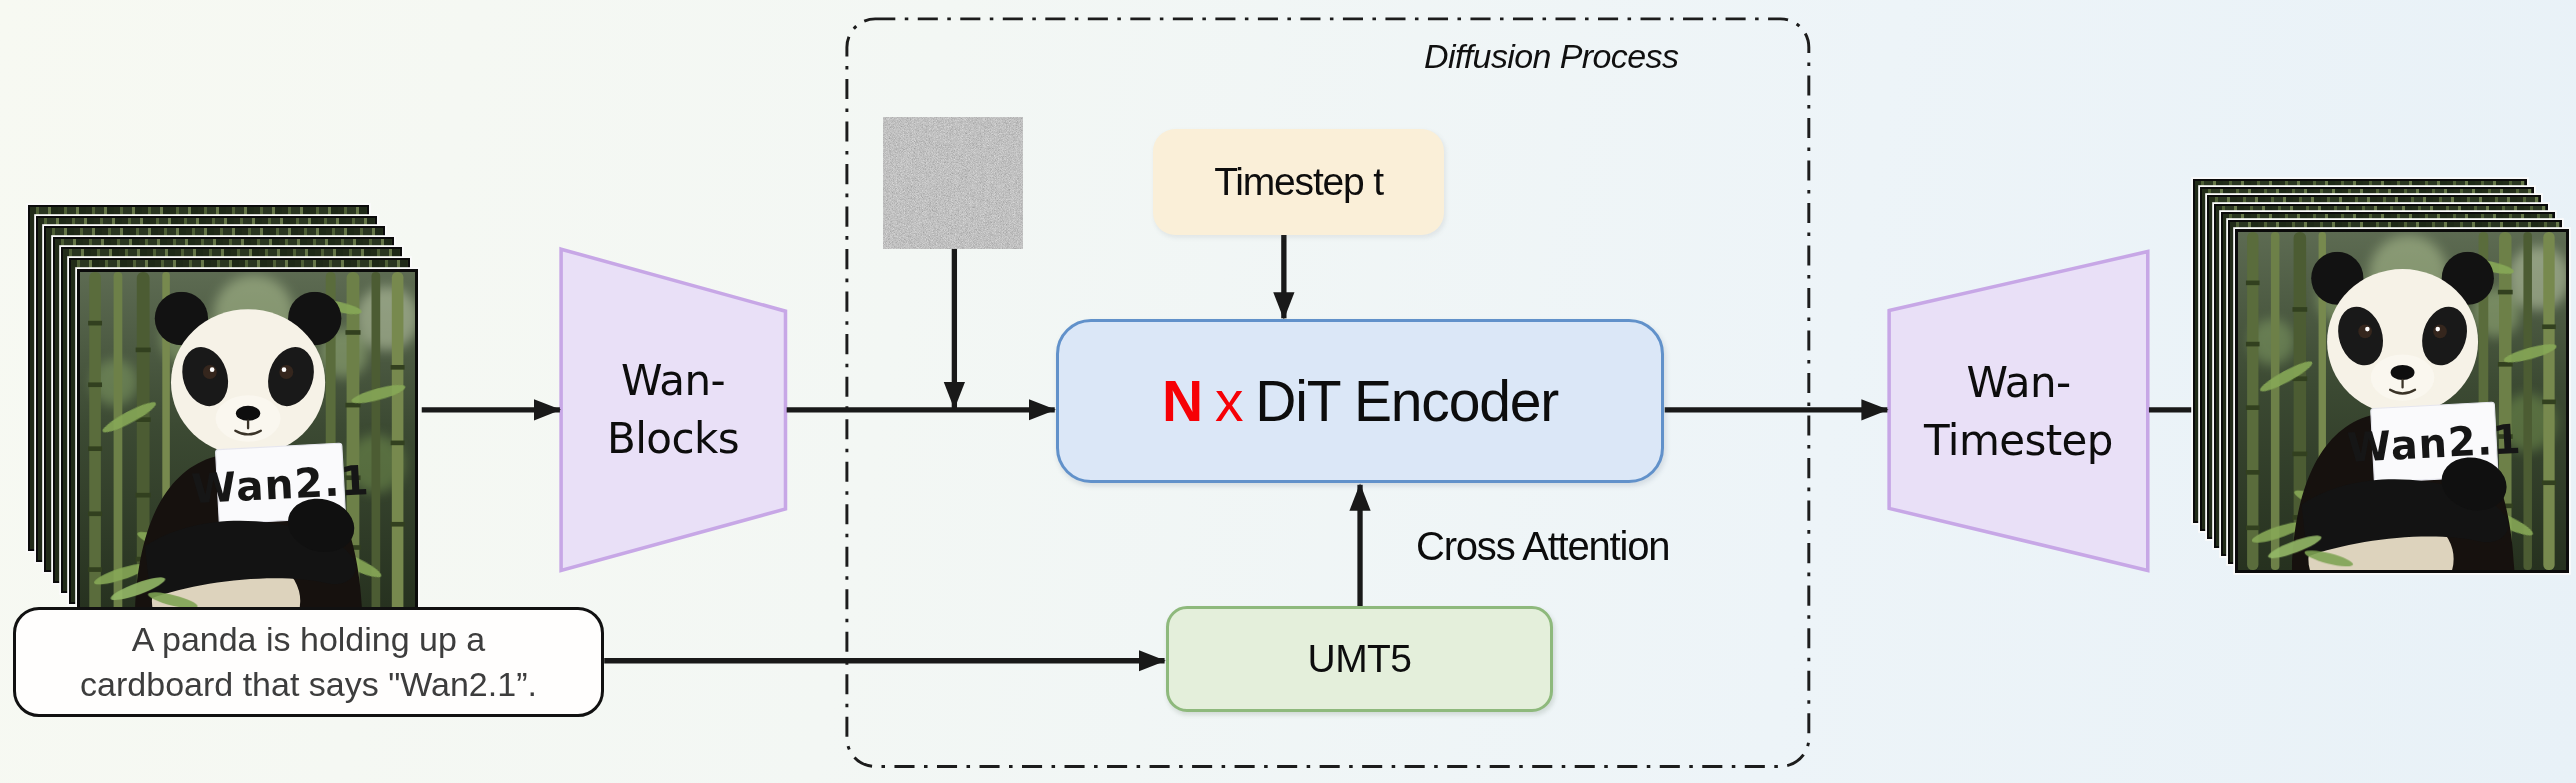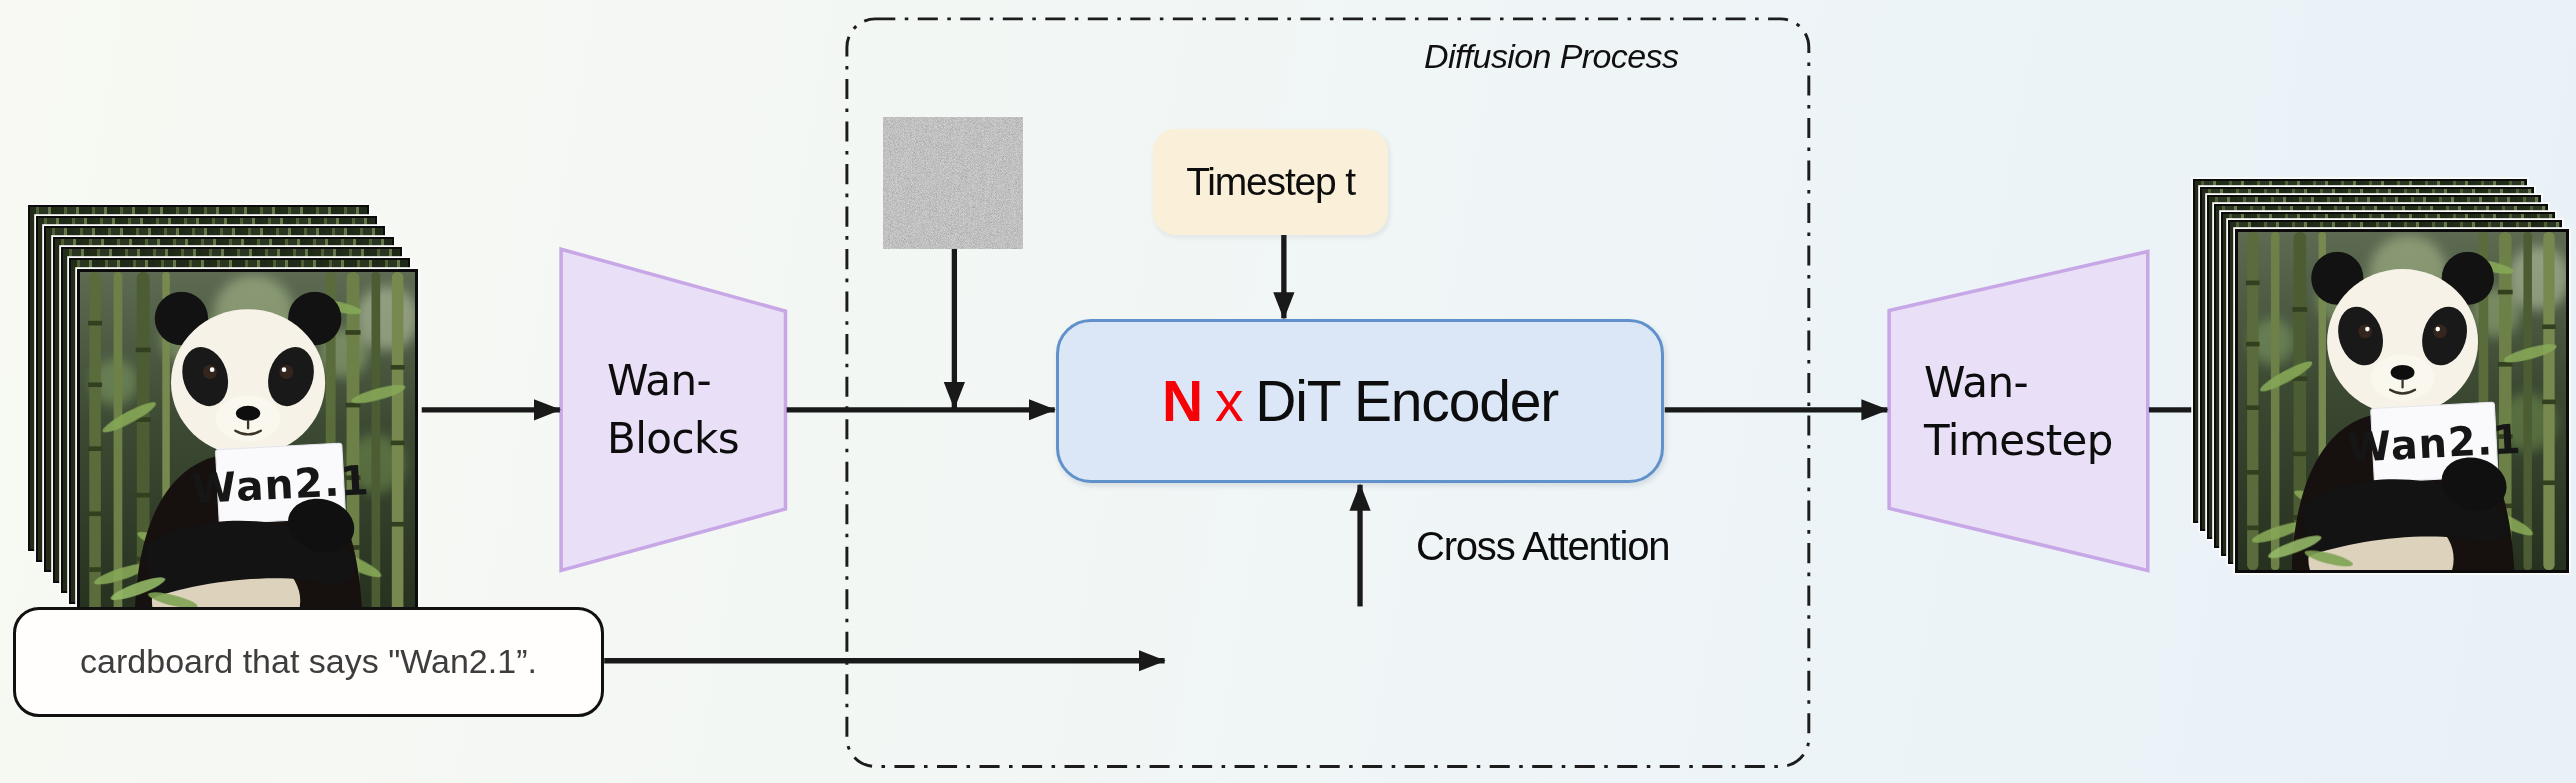--- a/index.html
+++ b/index.html
@@ -8,21 +8,21 @@
     background:linear-gradient(100deg,#f7f9f2 0%,#f3f7f4 35%,#edf4f8 70%,#e8f1f7 100%);
     font-family:"Liberation Sans",sans-serif;
   }
   svg.overlay{position:absolute;left:0;top:0;width:2576px;height:783px;}
   .arrow{stroke:var(--c-arrow,#191919);stroke-width:9;fill:none;}
   .ahead{fill:var(--c-arrow,#191919);}
   .dashbox{fill:none;stroke:#1c1c1c;stroke-width:5;stroke-dasharray:34 16 6 16;}
   .trap-enc{fill:var(--c-vae_fill,#e9e0f7);stroke:var(--c-vae_border,#c7a7e6);stroke-width:6;}
 
   .node{position:absolute;display:flex;align-items:center;justify-content:center;box-sizing:border-box;}
-  .timestep{left:1153px;top:129px;width:235px;height:106px;border-radius:22.4px;
+  .timestep{left:1153px;top:129px;width:291px;height:106px;border-radius:22.4px;
     background:var(--c-timestep_fill,#faefd8);box-shadow:1.8px 2.4px 4.7px rgba(90,95,110,.10);
     font-size:39px;font-weight:500;color:#0d0d0d;letter-spacing:-1.2px;}
   .dit{left:1056px;top:319px;width:608px;height:164px;border-radius:35px;
     background:var(--c-dit_fill,#dbe7f7);border:3.5px solid var(--c-dit_border,#6191ca);
     box-shadow:1.8px 3px 5.3px rgba(70,90,120,.16);
     font-size:57px;letter-spacing:-1.2px;color:#0d0d0d;}
   .dit .n{color:var(--c-dit_n_red,#f60106);font-weight:800;}
   .dit .times{color:var(--c-dit_n_red,#f60106);font-weight:400;padding:0 13px;}
   .dit .rest{font-weight:500;}
   .umt5{left:1166px;top:606px;width:387px;height:106px;border-radius:21px;
@@ -31,21 +31,21 @@
     font-size:39px;font-weight:500;color:#0d0d0d;letter-spacing:-0.6px;}
   .prompt{left:13px;top:607px;width:591px;height:110px;border-radius:26px;
     background:#fffefd;border:3px solid var(--c-prompt_border,#111111);
     flex-direction:column;line-height:1.33;
     font-size:34px;color:var(--c-prompt_text,#3d3d3d);text-align:center;}
   .difftitle{position:absolute;top:37px;left:1424px;width:459px;
     font-size:34px;font-style:italic;font-weight:500;color:#101010;letter-spacing:-0.6px;}
   .crossatt{position:absolute;left:1384px;top:524px;font-size:40px;font-weight:500;
     color:#0c0c0c;letter-spacing:-1.2px;margin-left:32px;}
   .vaelabel{position:absolute;display:flex;align-items:center;justify-content:center;
-    font-family:"DejaVu Sans",sans-serif;font-size:42px;color:#0d0d0d;
+    text-align:center;font-family:"DejaVu Sans",sans-serif;font-size:42px;color:#0d0d0d;
     line-height:1.38;letter-spacing:-0.6px;}
   .enc-label{left:561px;top:249px;width:224px;height:321px;}
   .dec-label{left:1889px;top:252px;width:259px;height:319px;}
 
   .noise{position:absolute;left:883px;top:117px;width:140px;height:132px;}
 
   .frame{position:absolute;box-sizing:border-box;border:2.4px solid #0b0b0b;
     box-shadow:0 0 0 1.8px #fafafa;
     background:repeating-linear-gradient(90deg,#222c19 0 5.9px,#4e5f36 5.9px 9.4px,#2a3621 9.4px 17.7px,#67784a 17.7px 21px,#1e2917 21px 28px);}
   .frame.front{border-width:3px;background:#2c3624;padding:0;}
@@ -175,20 +175,21 @@
     <div class="frame" style="left:69px;top:258px;width:341px;height:346px;"></div>
     <div class="frame front" style="left:77px;top:269px;width:341px;height:346px;">
       <svg viewBox="0 0 578 585" preserveAspectRatio="none">
         <use href="#panda-scene" xlink:href="#panda-scene"></use>
         <text x="346" y="390" transform="rotate(-3 346 364)" text-anchor="middle" font-family="DejaVu Sans, sans-serif" font-size="70" font-weight="700" letter-spacing="2" fill="#161616">Wan2.1</text>
       </svg>
     </div>
   </div>
 
   <div class="node prompt">
+    <div>A panda is holding up a</div>
     <div>cardboard that says "Wan2.1”.</div>
   </div>
 
   <div class="vaelabel enc-label">
     <div><span>Wan-</span><br>
          <span>Blocks</span></div>
   </div>
 
   <div class="difftitle">Diffusion Process</div>
 
@@ -201,20 +202,23 @@
   </div>
 
   <div class="node dit">
     <span class="n">N</span>
     <span class="times">x</span>
     <span class="rest">DiT Encoder</span>
   </div>
 
   <div class="crossatt">Cross Attention</div>
 
+  <div class="node umt5">
+    <span>UMT5</span>
+  </div>
 
   <div class="vaelabel dec-label">
     <div><span>Wan-</span><br>
          <span>Timestep</span></div>
   </div>
 
   <div>
     <div class="frame" style="left:2193px;top:179px;width:334px;height:344px;"></div>
     <div class="frame" style="left:2200px;top:187px;width:334px;height:344px;"></div>
     <div class="frame" style="left:2207px;top:195px;width:334px;height:344px;"></div>

